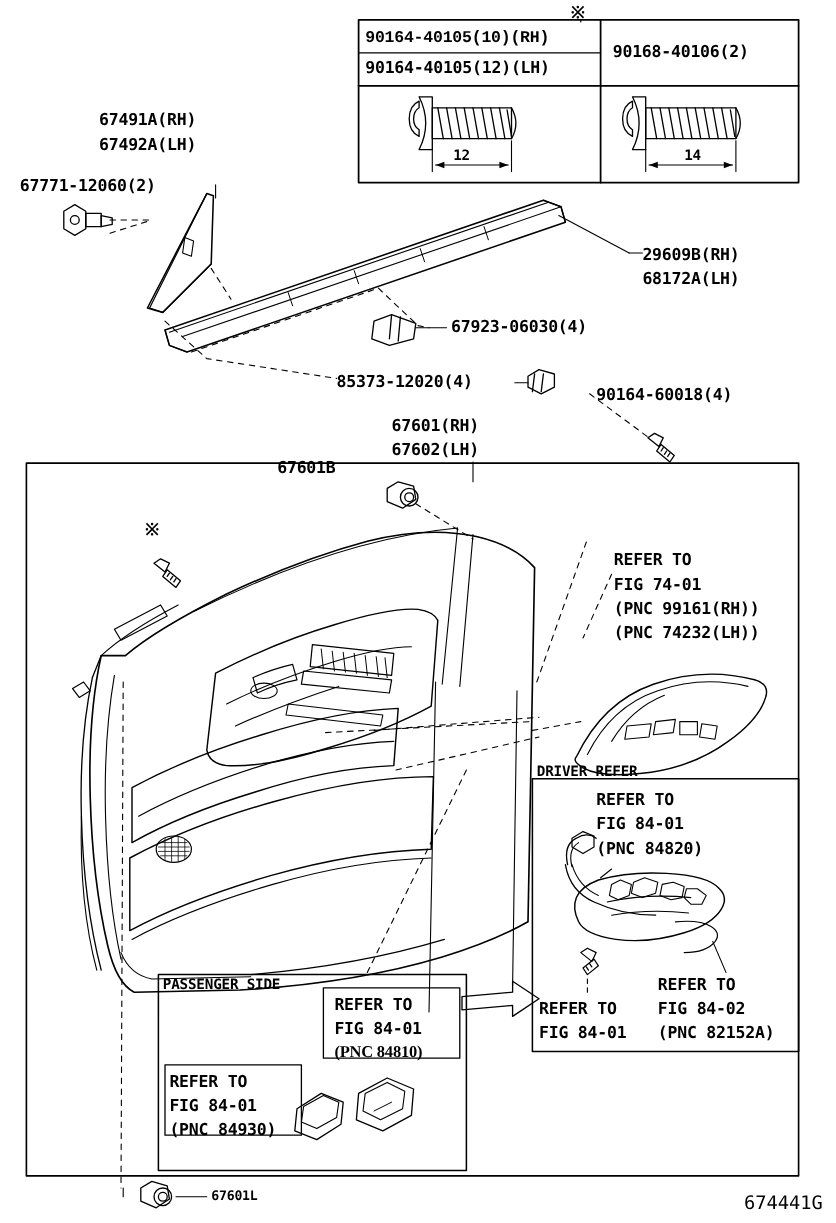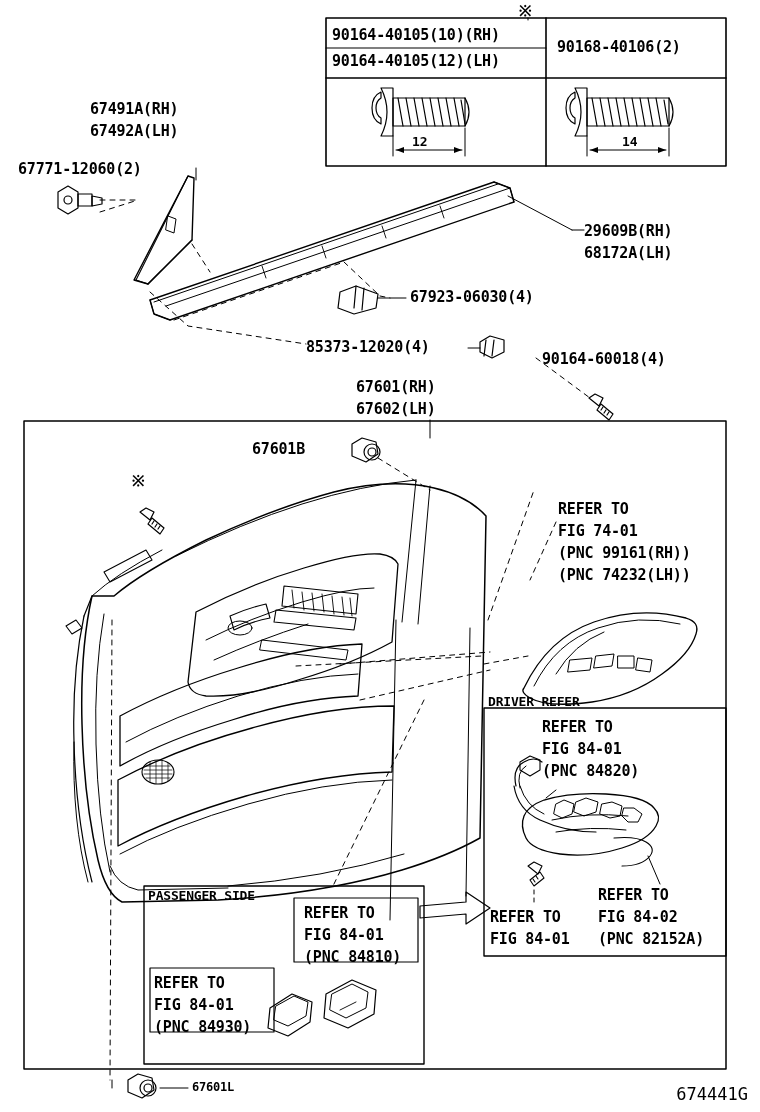--- a/index.html
+++ b/index.html
@@ -288,21 +288,21 @@
       <line x1="196" y1="168" x2="196" y2="180" stroke-width="1"></line>
       <line x1="508" y1="196" x2="572" y2="230" stroke-width="1"></line>
       <line x1="572" y1="230" x2="584" y2="230" stroke-width="1"></line>
       <line x1="528" y1="20" x2="528" y2="18" stroke-width="1"></line>
       <line x1="430" y1="420" x2="430" y2="438" stroke-width="1"></line>
       <line x1="556" y1="522" x2="530" y2="580" stroke-width="1" stroke-dasharray="5 5"></line>
     </g>
   </svg>
 
   <div class="lbl" style="left:519px; top:2px; font-size:15px;">※</div>
-  <div class="lbl" style="left:332px; top:26px;">90164-40105(10)(RH)</div>
+  <div class="lbl" style="left:332px; top:26px;font-family:Liberation Mono, monospace;">90164-40105(10)(RH)</div>
   <div class="lbl" style="left:332px; top:52px;">90164-40105(12)(LH)</div>
   <div class="lbl" style="left:557px; top:38px;">90168-40106(2)</div>
   <div class="lbl small" style="left:412px; top:134px;">12</div>
   <div class="lbl small" style="left:622px; top:134px;">14</div>
 
   <div class="lbl" style="left:90px; top:100px;">67491A(RH)</div>
   <div class="lbl" style="left:90px; top:122px;">67492A(LH)</div>
 
   <div class="lbl" style="left:18px; top:160px;">67771-12060(2)</div>
 
@@ -311,21 +311,21 @@
 
   <div class="lbl" style="left:410px; top:288px;">67923-06030(4)</div>
 
   <div class="lbl" style="left:306px; top:338px;">85373-12020(4)</div>
 
   <div class="lbl" style="left:542px; top:350px;">90164-60018(4)</div>
 
   <div class="lbl" style="left:356px; top:378px;">67601(RH)</div>
   <div class="lbl" style="left:356px; top:400px;">67602(LH)</div>
 
-  <div class="lbl" style="left:252px; top:440px;">67601B</div>
+  <div class="lbl" style="left:252px; top:416px;">67601B</div>
 
   <div class="lbl" style="left:132px; top:472px;">※</div>
 
   <div class="lbl" style="left:558px; top:500px;">REFER TO</div>
   <div class="lbl" style="left:558px; top:522px;">FIG 74-01</div>
   <div class="lbl" style="left:558px; top:544px;">(PNC 99161(RH))</div>
   <div class="lbl" style="left:558px; top:566px;">(PNC 74232(LH))</div>
 
   <div class="lbl small" style="left:488px; top:694px;">DRIVER REFER</div>
 
@@ -337,21 +337,21 @@
   <div class="lbl" style="left:598px; top:908px;">FIG 84-02</div>
   <div class="lbl" style="left:598px; top:930px;">(PNC 82152A)</div>
 
   <div class="lbl" style="left:490px; top:908px;">REFER TO</div>
   <div class="lbl" style="left:490px; top:930px;">FIG 84-01</div>
 
   <div class="lbl small" style="left:148px; top:888px;">PASSENGER SIDE</div>
 
   <div class="lbl" style="left:304px; top:904px;">REFER TO</div>
   <div class="lbl" style="left:304px; top:926px;">FIG 84-01</div>
-  <div class="lbl" style="left:304px; top:948px;">(PNC 84810)</div>
+  <div class="lbl" style="left:304px; top:948px;font-family:Liberation Serif, serif;">(PNC 84810)</div>
 
   <div class="lbl" style="left:154px; top:974px;">REFER TO</div>
   <div class="lbl" style="left:154px; top:996px;">FIG 84-01</div>
   <div class="lbl" style="left:154px; top:1018px;text-align:center;">(PNC 84930)</div>
 
   <div class="lbl" style="left:192px; top:1078px; font-size:12px;">67601L</div>
 
   <div class="watermark">674441G</div>
 
 </div>

